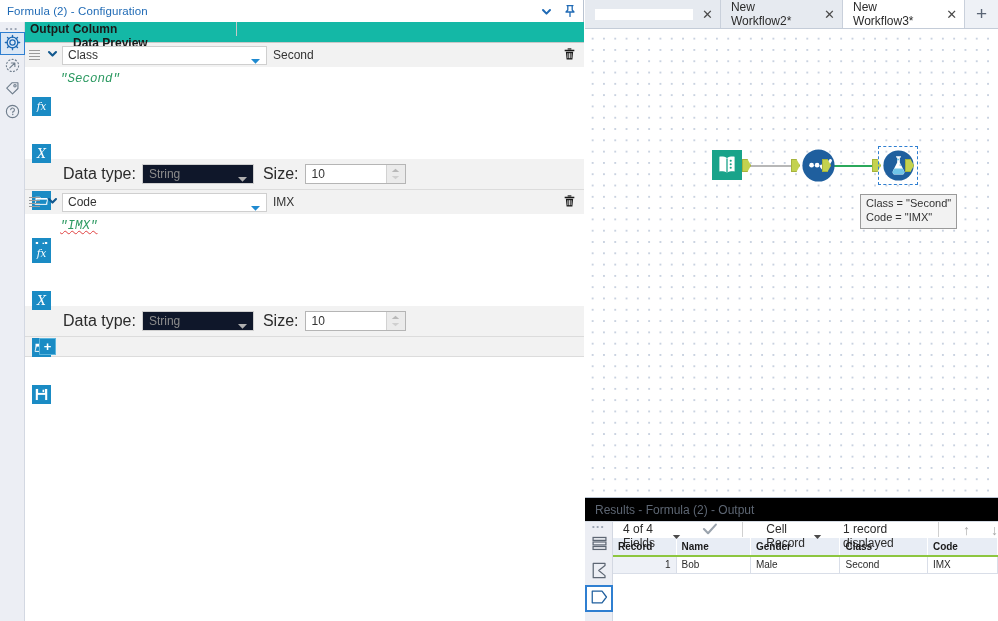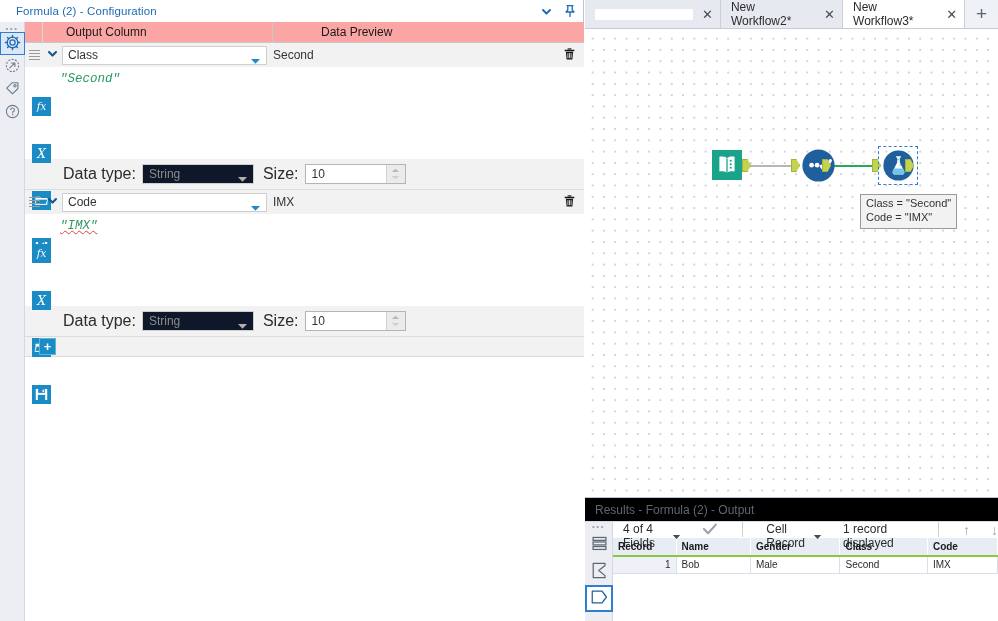--- a/index.html
+++ b/index.html
@@ -19,21 +19,21 @@
     position: absolute; left: 0; top: 0;
     width: 584px; height: 621px;
     background: #ffffff;
     border-right: 1px solid #b9c3d1;
   }
   #config-titlebar {
     position: relative;
     height: 22px;
     background: #ffffff;
     display: flex; align-items: center;
-    padding-left: 16px;
+    padding-left: 7px;
   }
   #config-title {
     color: #1f6ab5;
     font-size: 11.5px;
     letter-spacing: .1px;
   }
   .title-actions {
     position: absolute; right: 6px; top: 0; height: 22px;
     display: flex; align-items: center; gap: 10px;
   }
@@ -62,23 +62,23 @@
   }
 
   
   #cfg-body {
     position: absolute; left: 25px; top: 22px;
     width: 559px; height: 599px;
     background: #ffffff;
   }
   #col-header {
     display: flex; height: 21px;
-    background: #fca5a5;
+    background: #14b8a6;
     border-bottom: 1px solid #c8c8c8;
-    font-weight: normal; font-size: 12px; color: #1a1a1a;
+    font-weight: bold; font-size: 12px; color: #1a1a1a; flex-direction: column;
   }
   #col-header .h-handle { width: 18px; border-right: 1px solid #d8d8d8; }
   #col-header .h-chev   { width: 18px; }
   #col-header .h-out    { width: 212px; padding-left: 5px; display: flex; align-items: center;
                           border-right: 1px solid #c8c8c8; }
   #col-header .h-prev   { flex: 1; padding-left: 6px; display: flex; align-items: center; margin-left: 42px; }
 
   
   .formula-block { border-bottom: 1px solid #dcdcdc; background: #fff; }
   .fb-row1 { display: flex; align-items: center; height: 24px; background: #f2f2f2; }

